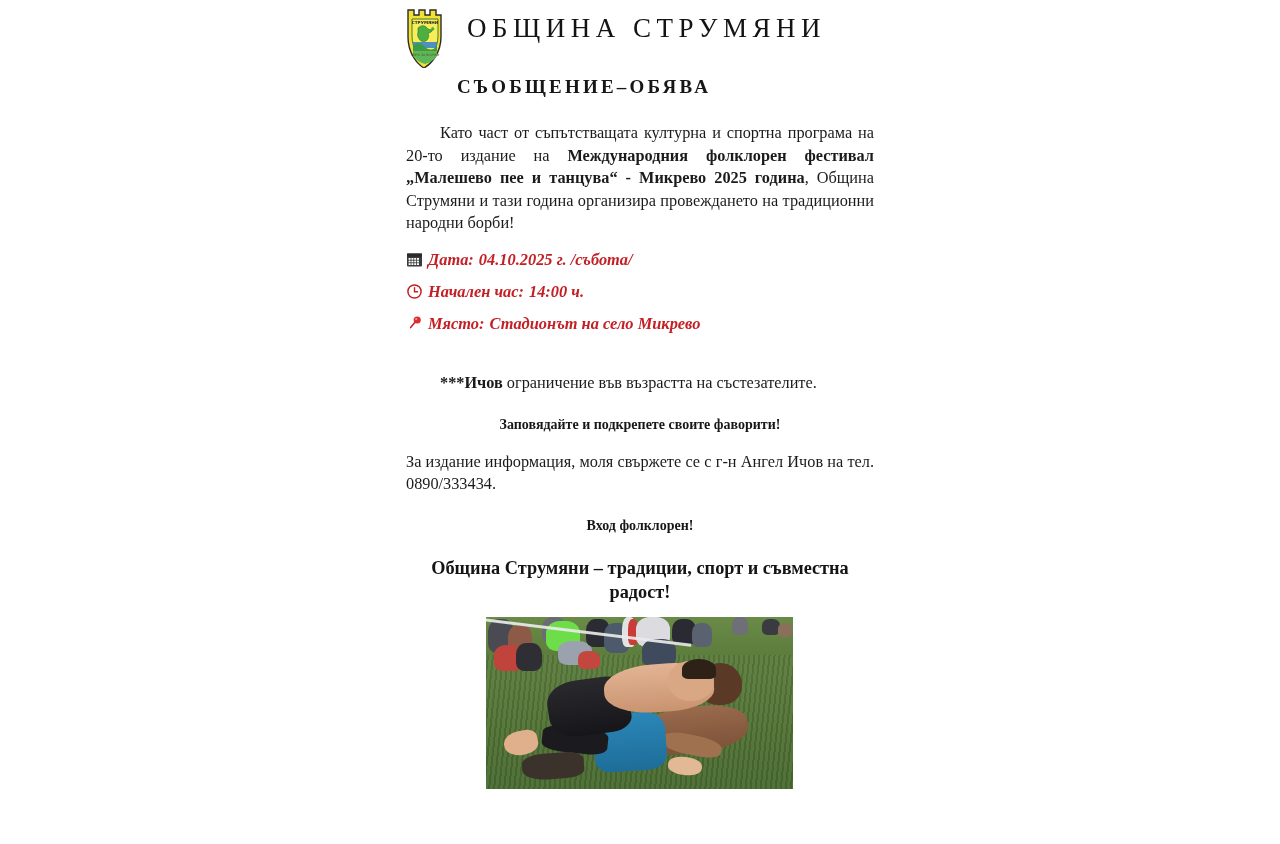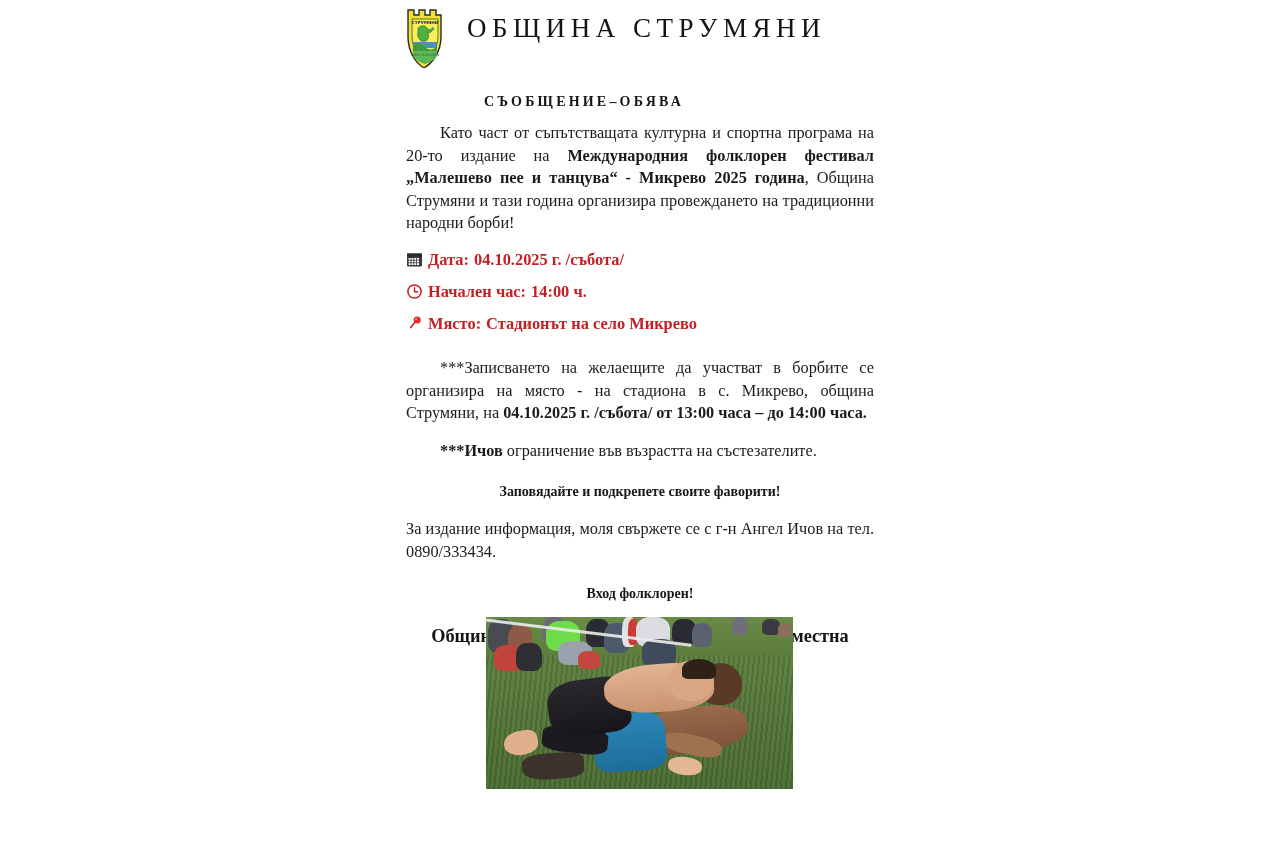--- a/index.html
+++ b/index.html
@@ -45,24 +45,24 @@
     letter-spacing: 5.5px;
     color: #131313;
     line-height: 1.05;
     padding-top: 8px;
     white-space: nowrap;
   }
 
   .subtitle {
     text-align: center;
     font-weight: bold;
-    font-size: 14px;
+    font-size: 19px;
     letter-spacing: 3.2px;
     color: #161616;
-    margin-top: 26px;
+    margin-top: 8px;
     padding-right: 112px;
   }
 
   
   .content {
     position: absolute;
     left: 406px;
     top: 122px;
     width: 468px;
   }
@@ -86,20 +86,21 @@
   
   .info-row {
     display: flex;
     align-items: center;
     color: #C32026;
     font-weight: bold;
     font-size: 16.4px;
     line-height: 20px;
     margin-bottom: 12px;
     white-space: nowrap;
+    font-style: italic;
   }
   .info-row .ic {
     flex: 0 0 auto;
     width: 17px;
     height: 17px;
     margin-right: 5px;
     display: inline-flex;
     align-items: center;
     justify-content: center;
   }
@@ -347,21 +348,20 @@
           <circle cx="10.2" cy="4.0" r="1.1" fill="#f7b0b0" opacity="0.8"></circle>
         </svg>
       </span>
       <span class="txt">Място:</span>
       <span style="width:5px;display:inline-block"></span>
       <span class="txt">Стадионът на село Микрево</span>
     </div>
 
     <div class="gap-10"></div>
 
-    <p class="para"><span>***Записването на желаещите да участват в борбите се организира на място - на стадиона в с. Микрево, община Струмяни, на </span><b>04.10.2025 г. /събота/ от 13:00 часа – до 14:00 часа.</b></p>
 
     <div class="gap-14"></div>
 
     <p class="para"><b>***Ичов</b><span> ограничение във възрастта на състезателите.</span></p>
 
     <div class="gap-18"></div>
 
     <div class="center-bold">Заповядайте и подкрепете своите фаворити!</div>
 
     <div class="gap-14"></div>

